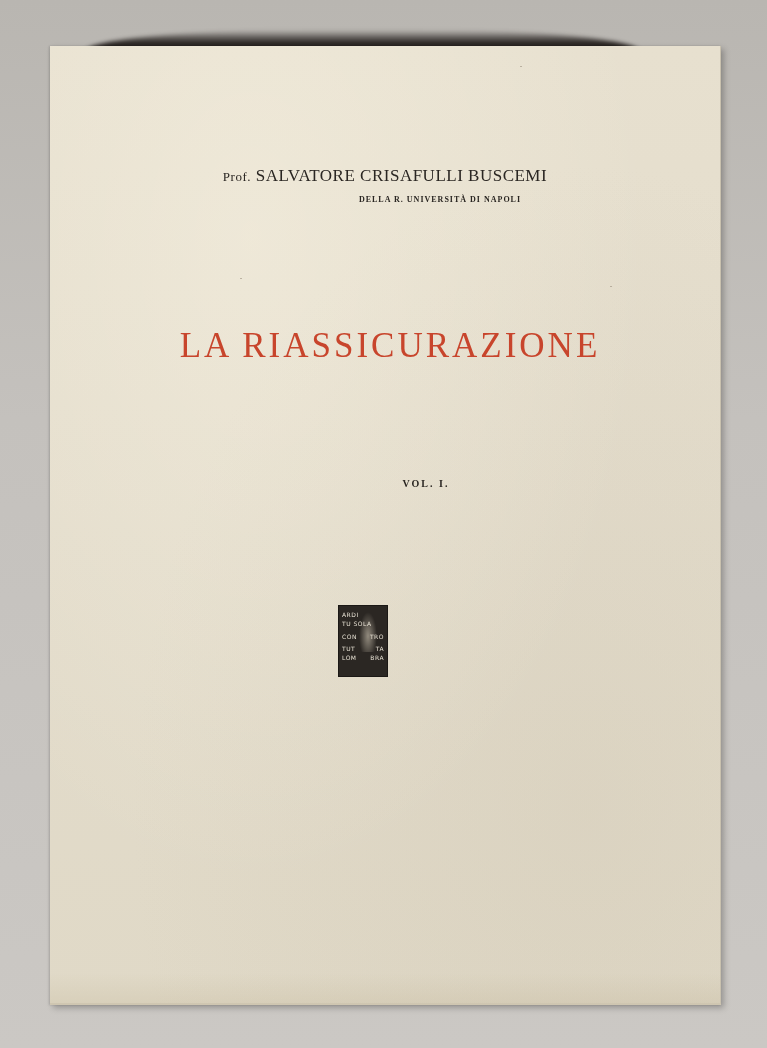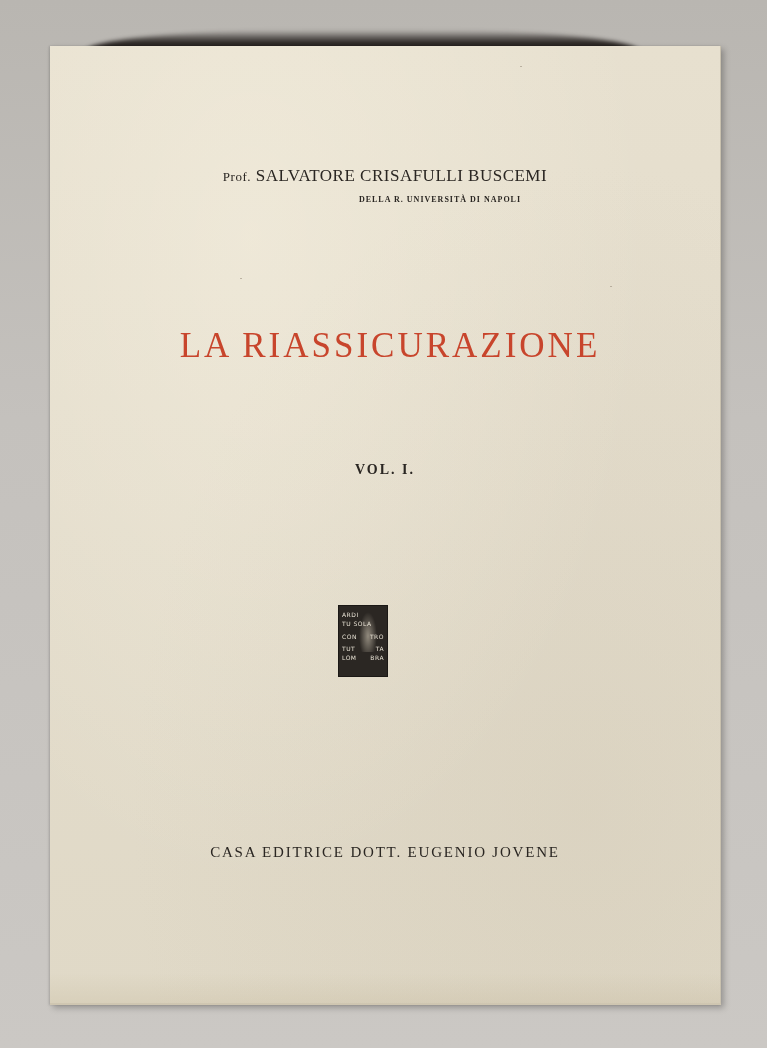--- a/index.html
+++ b/index.html
@@ -26,21 +26,21 @@
   }
   .cover::after {
     content: ""; position: absolute; left: 0; bottom: 0; width: 100%; height: 30px;
     background: linear-gradient(180deg, rgba(0,0,0,0), rgba(180,165,130,0.18));
   }
   .line { position: absolute; left: 0; width: 100%; text-align: center; color: #2a2622; white-space: nowrap; font-family: Liberation Serif, serif; }
   .author { top: 120px; font-size: 17px; letter-spacing: 0.5px; }
   .author .prof { font-size: 13px; letter-spacing: 0.5px; }
   .affil { top: 149px; font-size: 8px; font-weight: bold; letter-spacing: 1px; left: 55px; }
   .title { top: 272px; font-size: 35px; color: #c8452c; letter-spacing: 3px; left: 5px; margin-top: 8px; }
-  .vol { top: 416px; font-size: 14px; font-weight: bold; letter-spacing: 2px; left: 0; }
+  .vol { top: 432px; font-size: 10px; font-weight: bold; letter-spacing: 2px; left: 0; padding-left: 41px; }
   .emblem {
     position: absolute; left: 288px; top: 559px; width: 50px; height: 72px;
     background: #2b2723; border: 1px solid #1b1815;
     box-sizing: border-box; padding: 4px 3px; color: #e8e2d4;
     font-size: 6px; line-height: 9px; letter-spacing: 0.5px;
   }
   .emblem .flame {
     position: absolute; left: 20px; top: 6px; width: 18px; height: 40px;
     background: radial-gradient(ellipse at 50% 60%, rgba(230,220,200,0.55), rgba(0,0,0,0) 70%);
   }
@@ -85,14 +85,13 @@
     <div class="row" style="margin-top:3px;">
         <span>TUT</span>
         <span>TA</span>
       </div>
     <div class="row">
         <span>LOM</span>
         <span>BRA</span>
       </div>
   </div>
 
-  <div class="line publisher">CASA EDITRICE DOTT. EUGENIO JOVENE</div>
 </div>
 
 </body></html>

